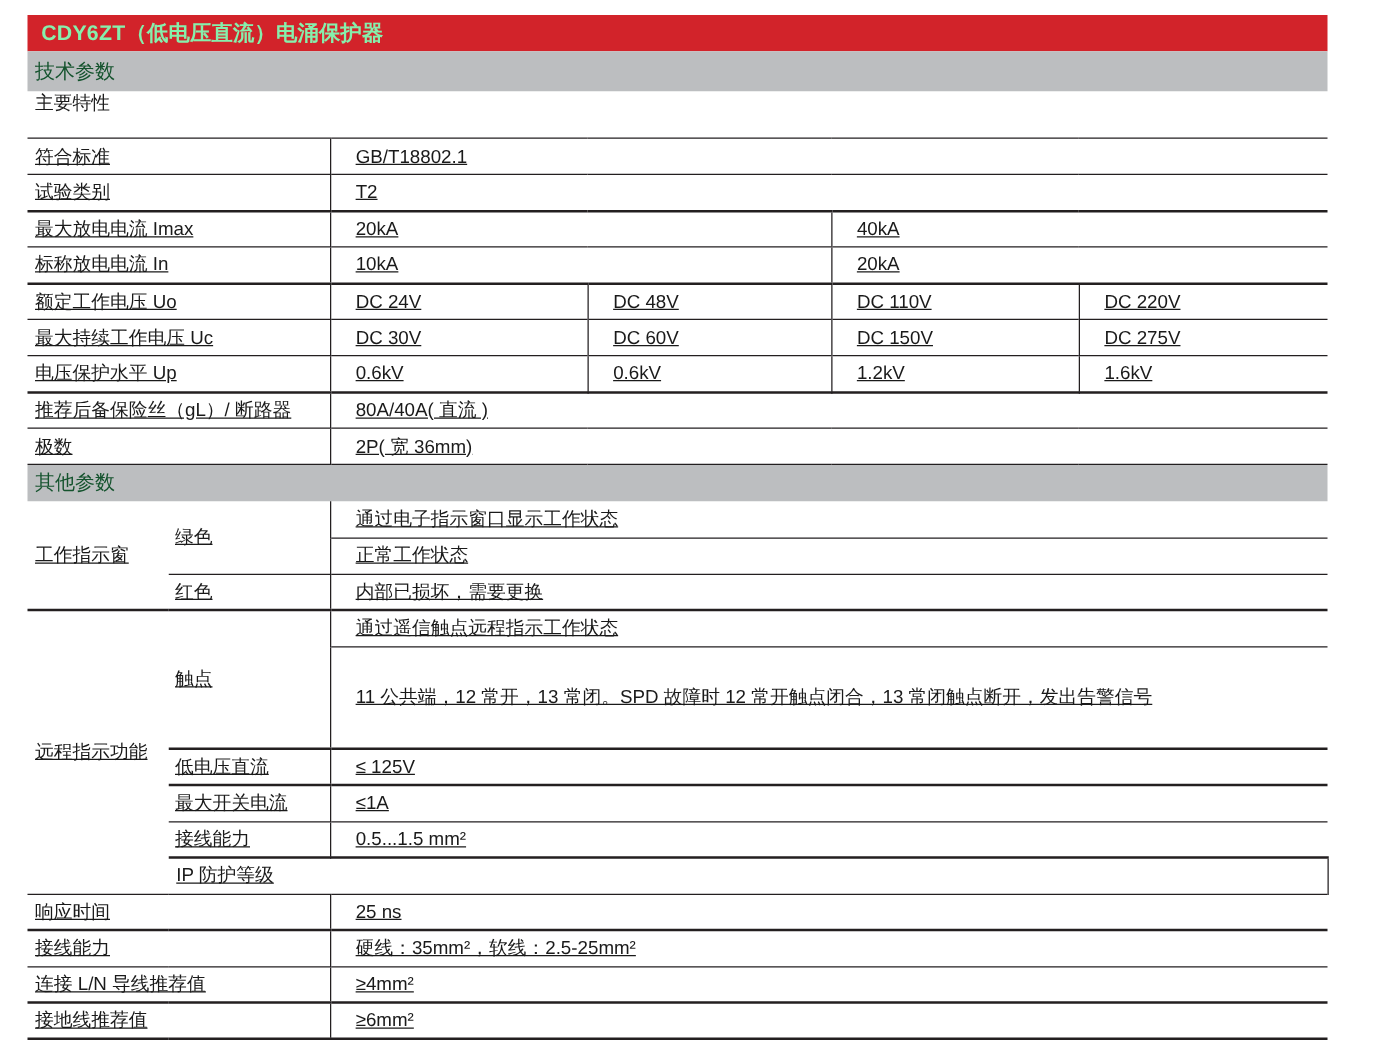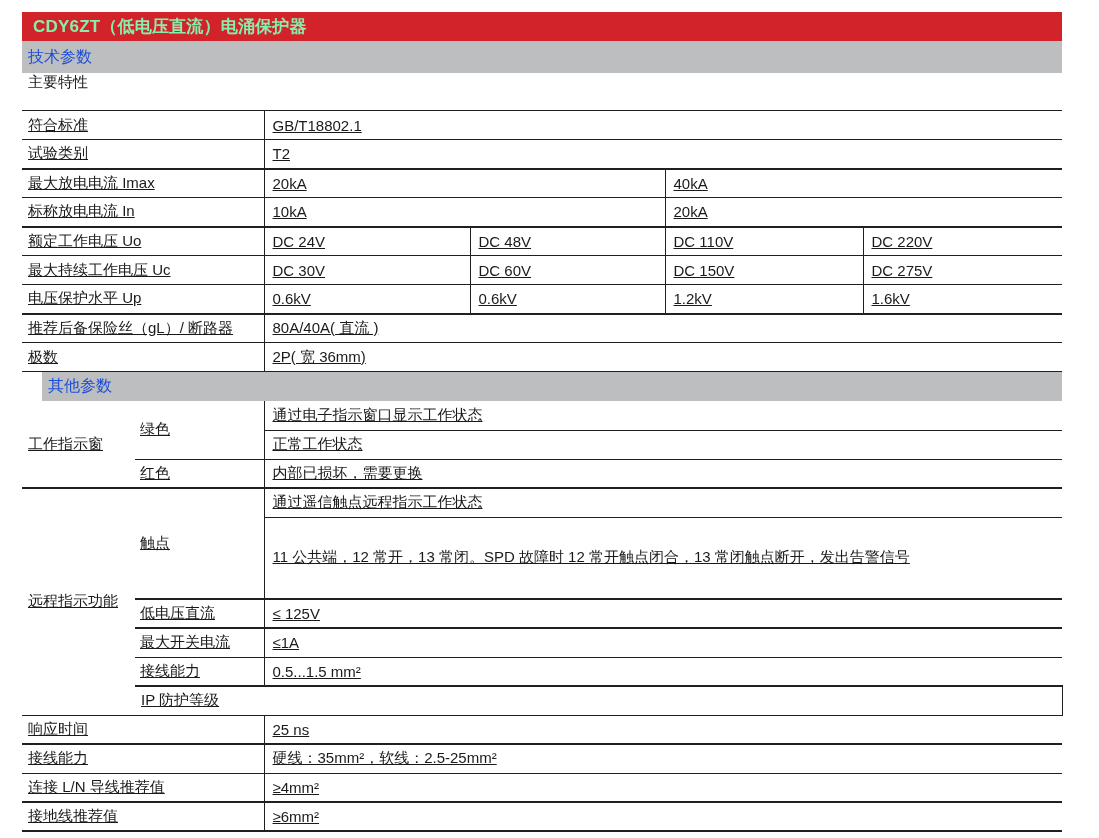--- a/index.html
+++ b/index.html
@@ -29,27 +29,27 @@
     font-weight: bold;
     font-size: 17px;
     display: flex;
     align-items: center;
     padding-left: 11px;
     letter-spacing: 0.2px;
   }
   .section-bar {
     height: 32px;
     background: #BCBEC0;
-    color: #1d4ed8;
+    color: #14532d;
     font-size: 16px;
     display: flex;
     align-items: center;
     padding-left: 6px;
   }
-  .section-bar.second { height: 29px; margin-left: 20px; }
+  .section-bar.second { height: 29px; }
   .subsection {
     height: 37px;
     display: flex;
     padding-left: 6px;
     font-size: 15px;
   }
   table {
     border-collapse: collapse;
     table-layout: fixed;
     width: 1040px;
@@ -59,21 +59,21 @@
   table.other { border-bottom: 2px solid #231F20; }
   tr { height: 29px; }
   tr.tall { height: 82px; }
   td {
     padding: 0 4px 0 6px;
     vertical-align: middle;
     white-space: nowrap;
     overflow: hidden;
     text-decoration: underline;
   }
-  td.val { padding-left: 8px; margin-top: 16px; }
+  td.val { padding-left: 20px; margin-top: 16px; }
   td.sub { padding-left: 5px; margin-top: 28px; }
   .bt1 { border-top: 1px solid #231F20; }
   .bt2 { border-top: 2px solid #231F20; }
   .vl  { border-left: 1px solid #231F20; }
 </style>
 </head>
 <body>
 
 <div class="page">
   <div class="content">

